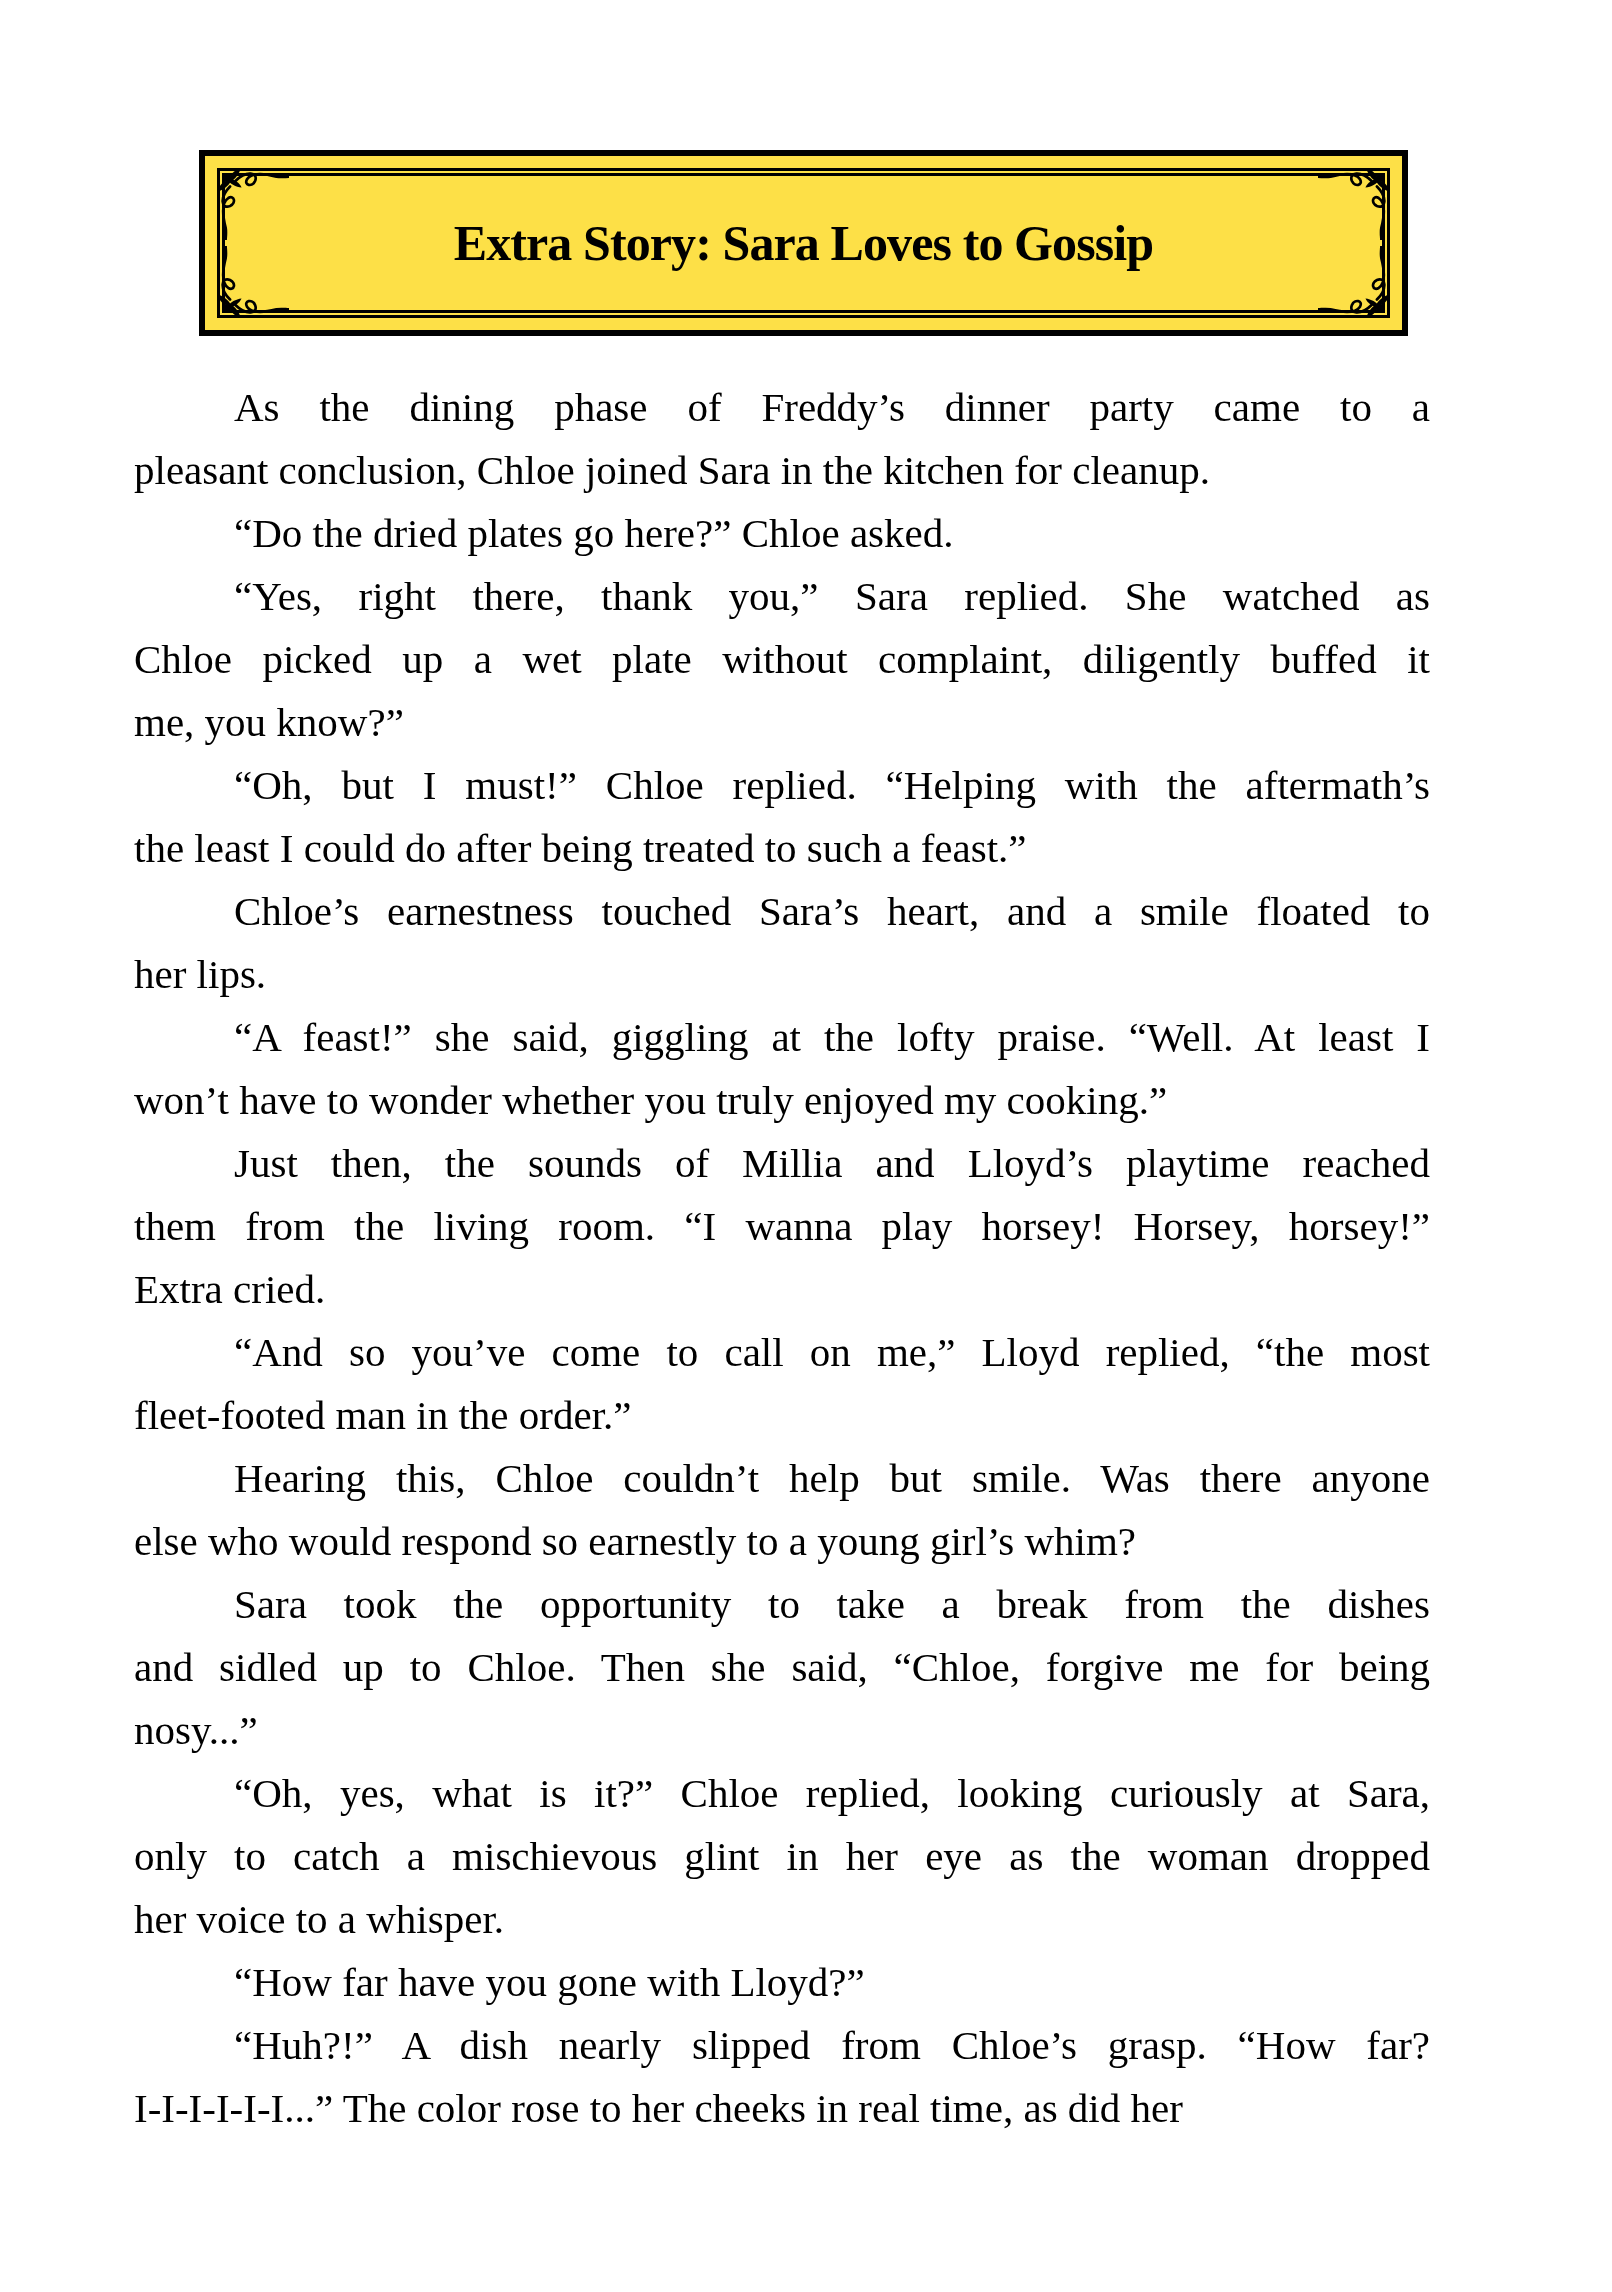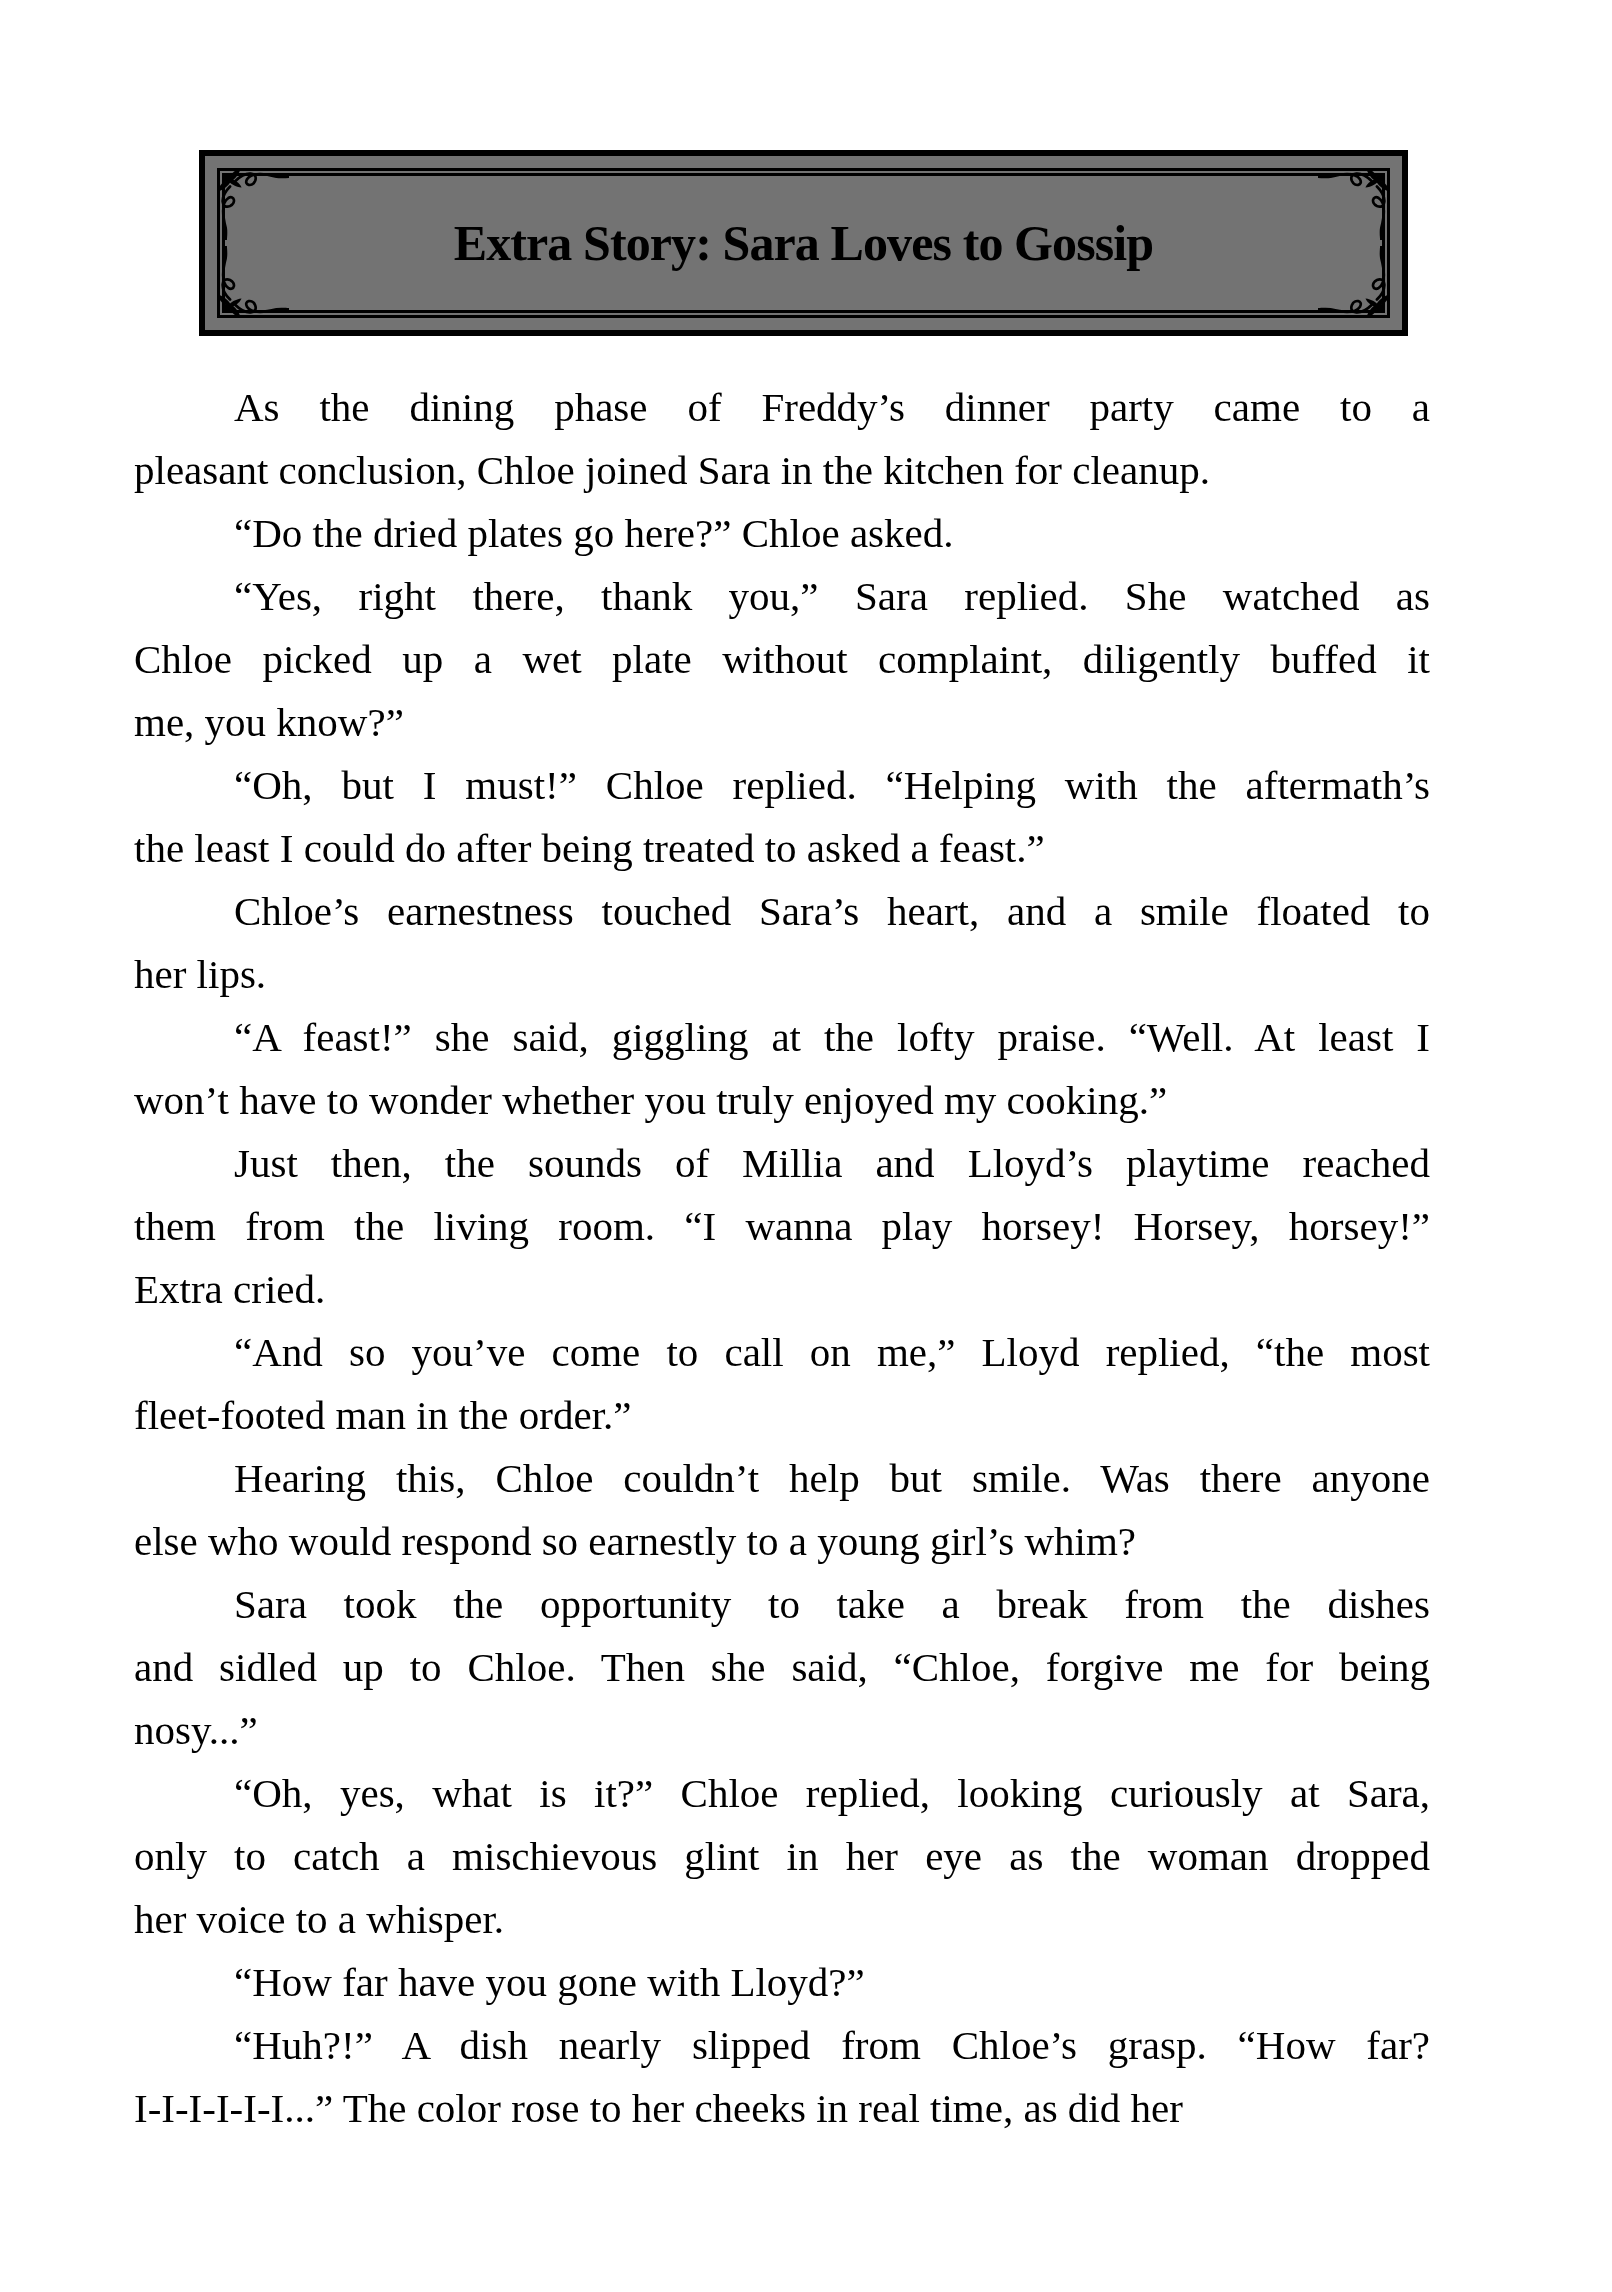--- a/index.html
+++ b/index.html
@@ -15,21 +15,21 @@
 
   
   .title-box {
     position: absolute;
     left: 199px;
     top: 150px;
     width: 1209px;
     height: 186px;
     border: 6.3px solid #000;
     box-sizing: border-box;
-    background: #737373;
+    background: #fde047;
   }
   .inner-frame {
     position: absolute;
     top: 11.6px; left: 11.6px; right: 11.6px; bottom: 11.6px;
     border: 8px double #000;
     display: flex;
     align-items: center;
     justify-content: center;
   }
   .page-title {
@@ -146,21 +146,21 @@
       <div class="para">
         <div class="line indent">“Do the dried plates go here?” Chloe asked.</div>
       </div>
       <div class="para">
         <div class="line indent j">“Yes, right there, thank you,” Sara replied. She watched as</div>
         <div class="line j">Chloe picked up a wet plate without complaint, diligently buffed it</div>
         <div class="line">me, you know?”</div>
       </div>
       <div class="para">
         <div class="line indent j">“Oh, but I must!” Chloe replied. “Helping with the aftermath’s</div>
-        <div class="line">the least I could do after being treated to asked a feast.”</div>
+        <div class="line">the least I could do after being treated to such a feast.”</div>
       </div>
       <div class="para">
         <div class="line indent j">Chloe’s earnestness touched Sara’s heart, and a smile floated to</div>
         <div class="line">her lips.</div>
       </div>
       <div class="para">
         <div class="line indent j">“A feast!” she said, giggling at the lofty praise. “Well. At least I</div>
         <div class="line">won’t have to wonder whether you truly enjoyed my cooking.”</div>
       </div>
       <div class="para">

